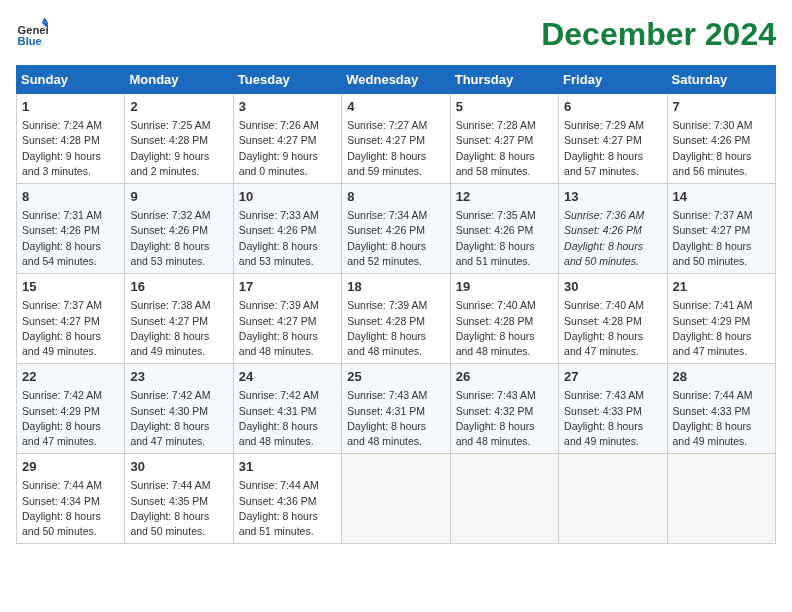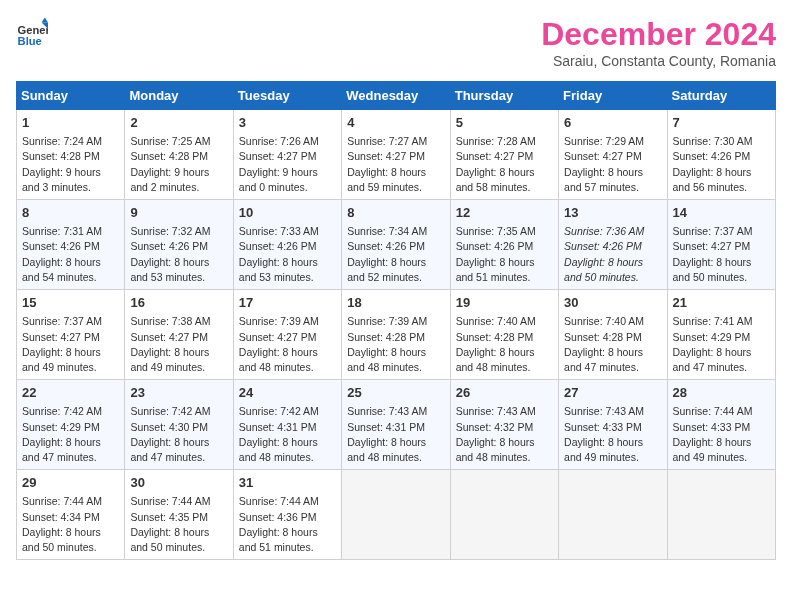--- a/index.html
+++ b/index.html
@@ -24,21 +24,21 @@
     .logo-icon {
       width: 32px;
       height: 32px;
     }
     .title-block {
       text-align: right;
     }
     .cal-title {
       font-size: 32px;
       font-weight: bold;
-      color: #ec4899;
+      color: #15803d;
     }
     .cal-subtitle {
       font-size: 14px;
       color: #555;
     }
     .calendar {
       width: 100%;
       border-collapse: collapse;
       font-size: 11px;
       padding-left: 12px;
@@ -90,21 +90,20 @@
   <div class="logo">
     <svg class="logo-icon" viewBox="0 0 40 40">
       <text x="2" y="22" font-size="14" font-weight="bold" fill="#333">General</text>
       <text x="2" y="36" font-size="14" font-weight="bold" fill="#1a6bbf">Blue</text>
       <polygon points="32,8 40,8 36,2" fill="#1a6bbf"></polygon>
       <polygon points="32,8 40,8 40,16" fill="#1a6bbf"></polygon>
     </svg>
   </div>
   <div class="title-block">
     <div class="cal-title">December 2024</div>
-    <div class="cal-subtitle">Saraiu, Constanta County, Romania</div>
   </div>
 </div>
 
 <table class="calendar">
   <thead>
     <tr>
     <th>Sunday</th>
         <th>Monday</th>
         <th>Tuesday</th>
         <th>Wednesday</th>

